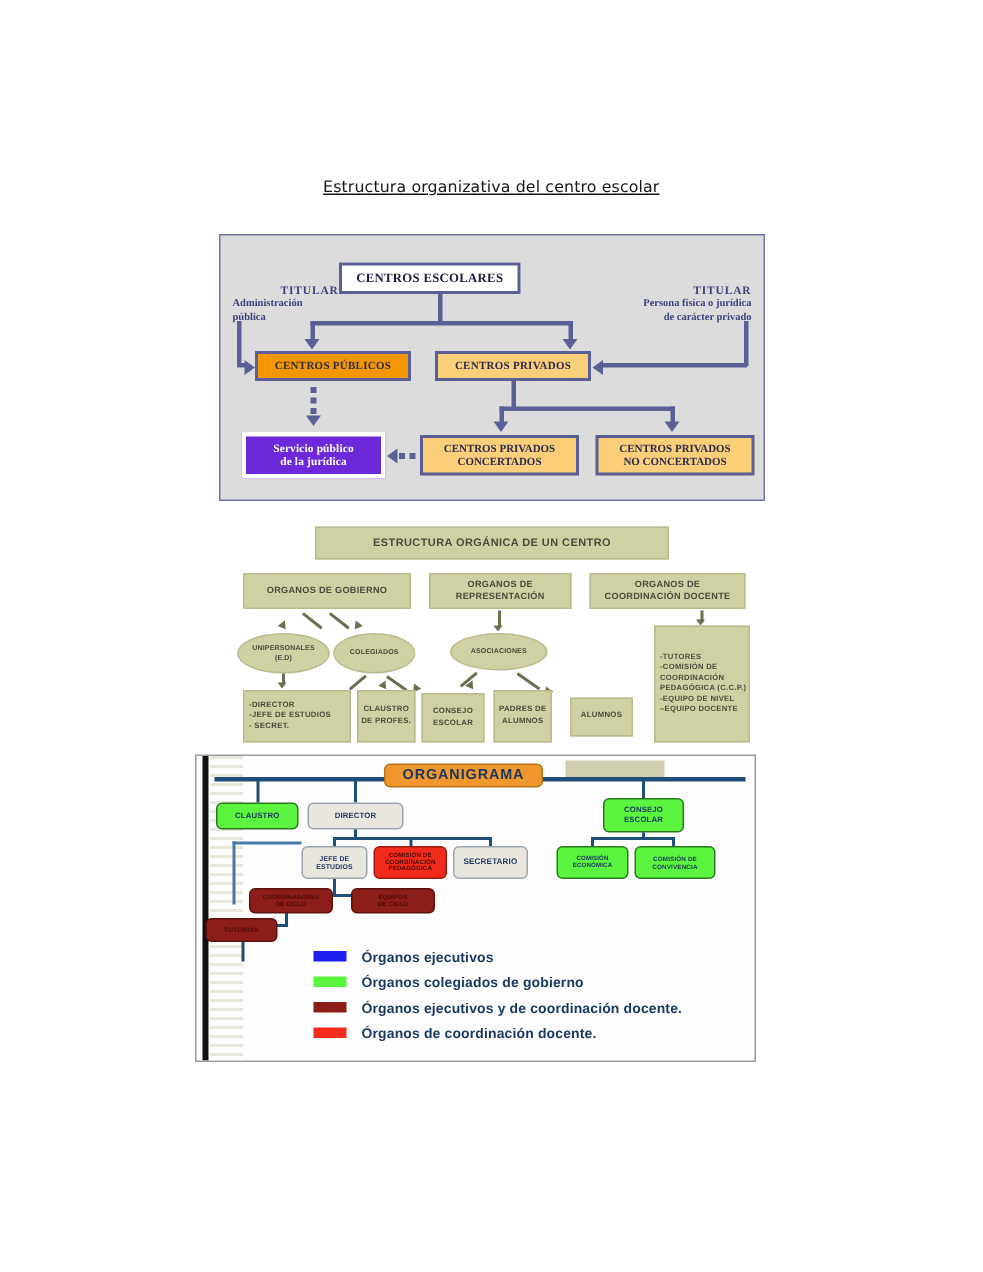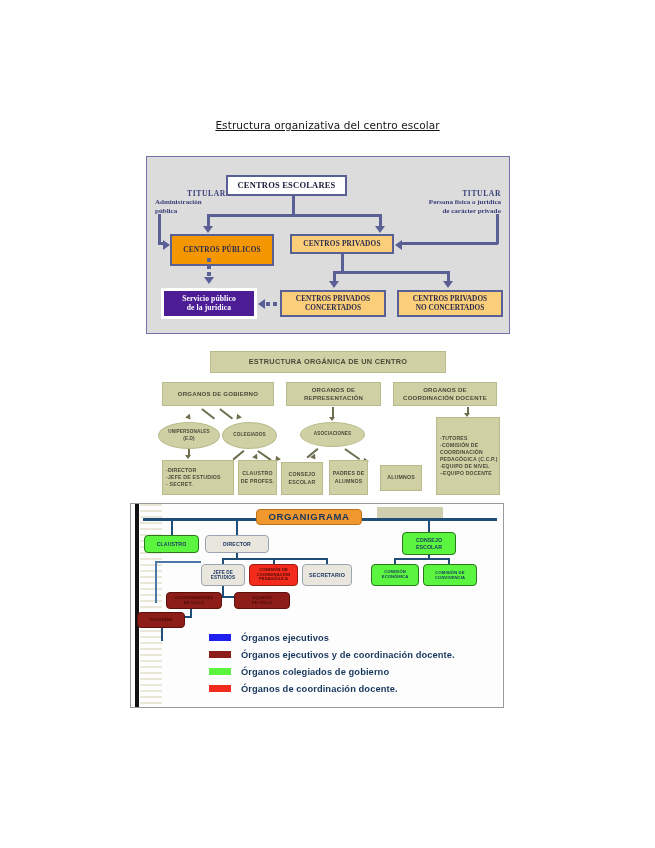--- a/index.html
+++ b/index.html
@@ -14,25 +14,25 @@
   }
 
   
   .fig1{
     position:absolute;left:146px;top:156px;width:364px;height:178px;
     background:#dcdcdc;border:1px solid #6f73a8;box-sizing:border-box;
   }
   .f1box{position:absolute;box-sizing:border-box;display:flex;align-items:center;justify-content:center;
          text-align:center;font-family:"Liberation Serif",serif;font-weight:bold;color:#1a1a3a;line-height:1.12;}
   .f1-root{left:79px;top:18px;width:121px;height:21px;background:#ffffff;border:2px solid #5a5f96;font-size:8.5px;letter-spacing:.2px;}
-  .f1-pub{left:23px;top:77px;width:104px;height:32px;background:#f49600;border:2px solid #5a5f96;font-size:7.3px;color:#2b2b4d;letter-spacing:.2px;}
+  .f1-pub{left:23px;top:77px;width:104px;height:20px;background:#f49600;border:2px solid #5a5f96;font-size:7.3px;color:#2b2b4d;letter-spacing:.2px;}
   .f1-priv{left:143px;top:77px;width:104px;height:20px;background:#fbce7a;border:2px solid #5a5f96;font-size:7.3px;color:#2b2b4d;letter-spacing:.2px;}
   .f1-conc{left:133px;top:133px;width:106px;height:27px;background:#fbce7a;border:2px solid #5a5f96;font-size:7.3px;color:#2b2b4d;}
   .f1-noconc{left:250px;top:133px;width:106px;height:27px;background:#fbce7a;border:2px solid #5a5f96;font-size:7.3px;color:#2b2b4d;}
-  .f1-serv{left:14px;top:131px;width:96px;height:31px;background:#4c1d95;border:3px solid #ffffff;
+  .f1-serv{left:14px;top:131px;width:96px;height:31px;background:#6d28d9;border:3px solid #ffffff;
            color:#ffffff;font-size:7.6px;letter-spacing:.1px;}
 
   .f1-lbl{position:absolute;font-family:"Liberation Serif",serif;color:#3a3f7a;line-height:1.25;font-weight:bold;}
   .f1-lbl .hdr{letter-spacing:.6px;font-size:7.6px;margin-left:32px;}
   .f1-lbl .sub{font-size:7px;}
   .f1-lbl-left{left:8px;top:32px;text-align:left;}
   .f1-lbl-right{right:8px;top:32px;text-align:right;}
 
   .ln{position:absolute;background:#5a5f96;}
   .ln-h{height:3px;}
@@ -353,26 +353,26 @@
       </span>
     </div>
     <div class="f3box f3-dred f3-tut">TUTORÍAS</div>
 
     <div class="legend">
       <div class="leg-row">
         <span class="leg-sw" style="background:#1f1ff0;"></span>
         <span class="leg-txt">Órganos ejecutivos</span>
       </div>
       <div class="leg-row">
+        <span class="leg-sw" style="background:#5bf53f;"></span>
+        <span class="leg-txt">Órganos colegiados de gobierno</span>
+      </div>
+      <div class="leg-row">
         <span class="leg-sw" style="background:#8d1d18;"></span>
         <span class="leg-txt">Órganos ejecutivos y de coordinación docente.</span>
-      </div>
-      <div class="leg-row">
-        <span class="leg-sw" style="background:#5bf53f;"></span>
-        <span class="leg-txt">Órganos colegiados de gobierno</span>
       </div>
       <div class="leg-row">
         <span class="leg-sw" style="background:#f22b1c;"></span>
         <span class="leg-txt">Órganos de coordinación docente.</span>
       </div>
     </div>
   </div>
 
 </div>
 

